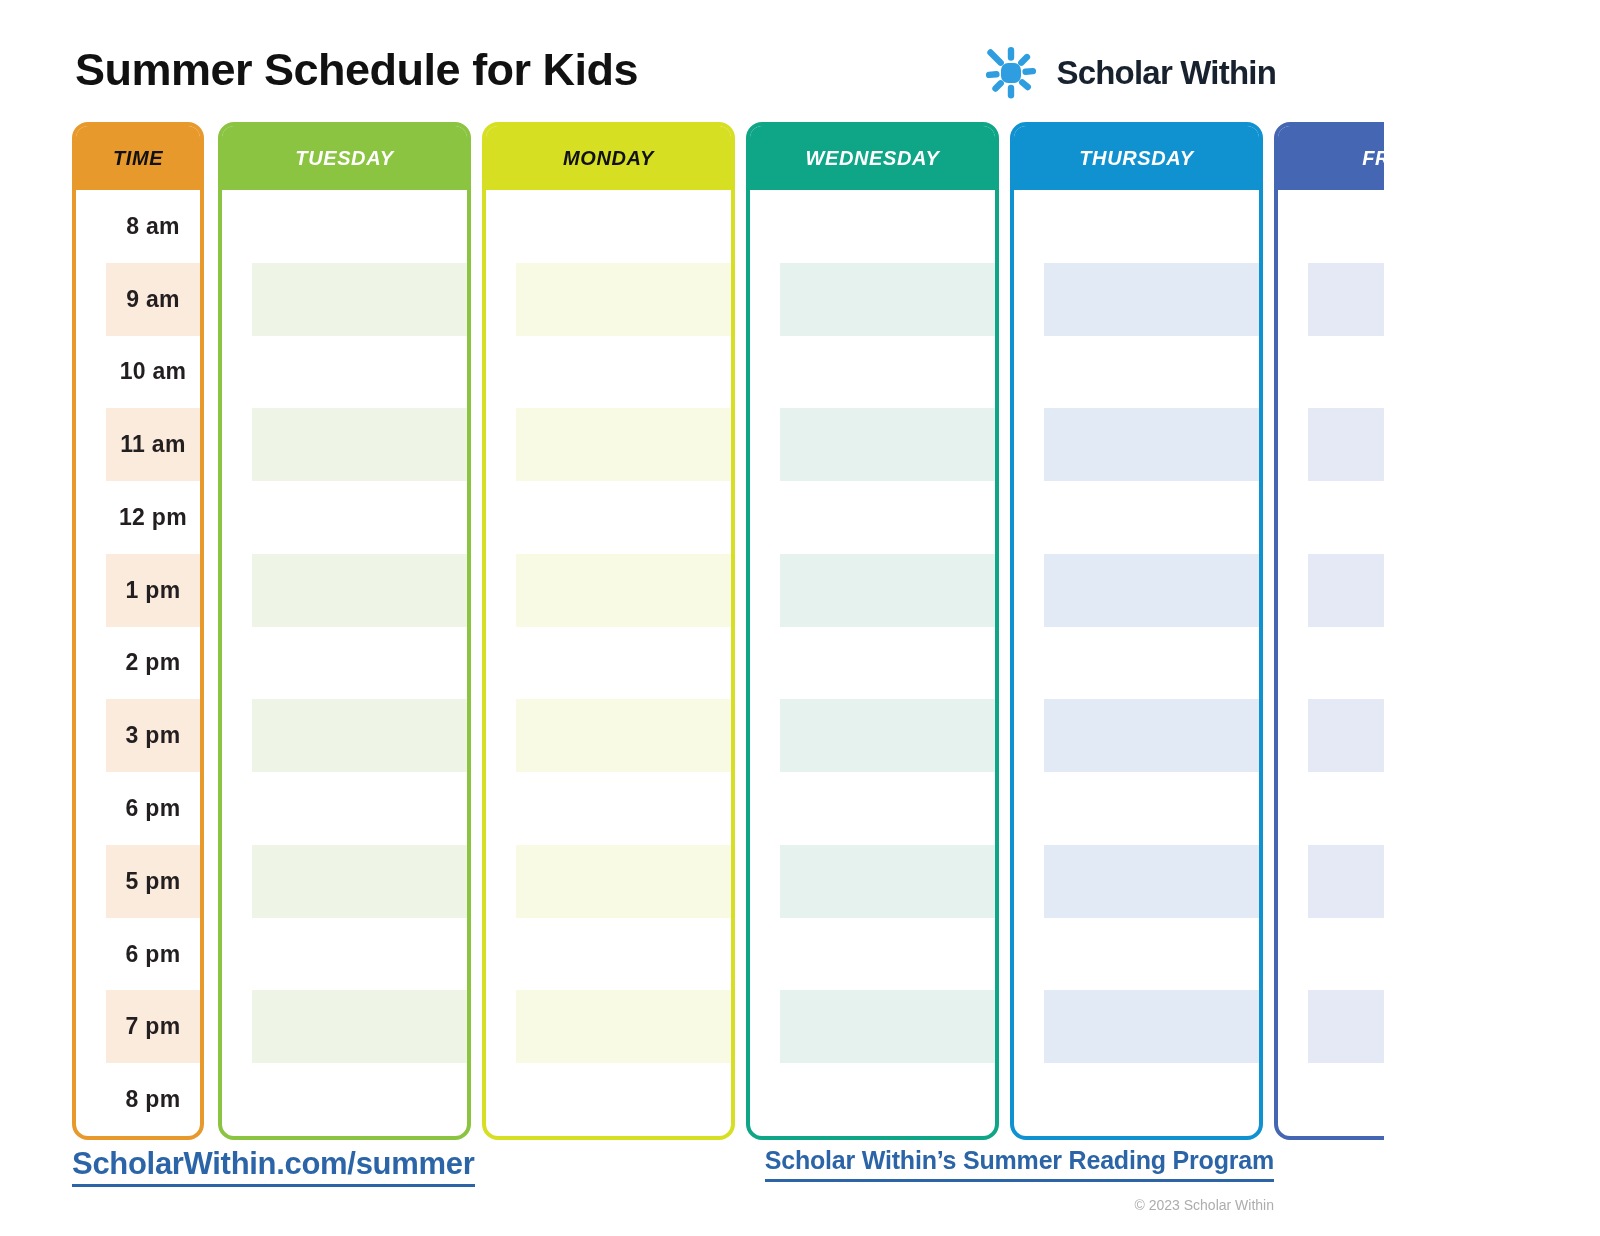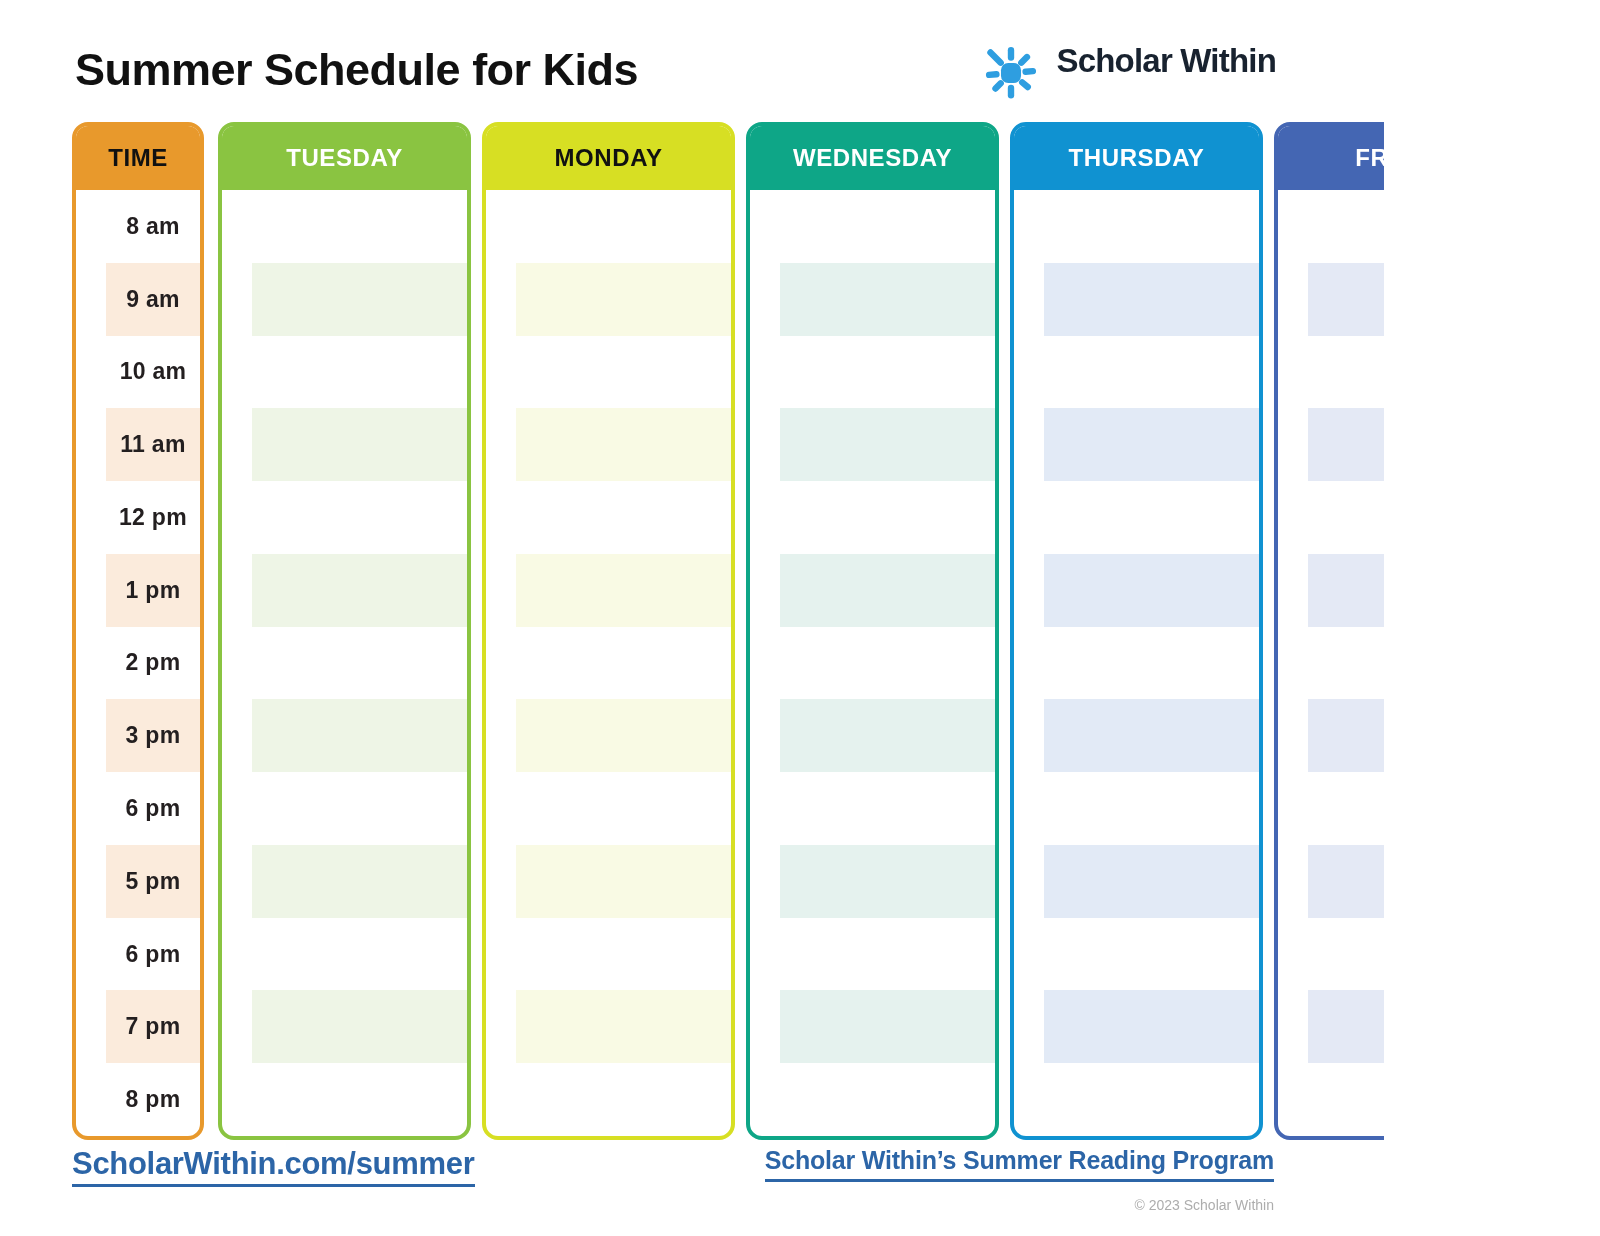--- a/index.html
+++ b/index.html
@@ -4,34 +4,34 @@
 <style>
   html,body{margin:0;padding:0;background:#ffffff;}
   .page{
     position:relative;width:1384px;height:1236px;background:#ffffff;
     font-family:"Liberation Sans",sans-serif;overflow:hidden;
   }
   .title{
     position:absolute;left:75px;top:44px;margin:0;
     font-size:45px;font-weight:800;color:#111111;letter-spacing:-0.5px;
   }
-  .logo{position:absolute;right:108px;top:42px;display:flex;align-items:flex-start;gap:14px;}
+  .logo{position:absolute;right:108px;top:42px;display:flex;align-items:center;gap:14px;}
   .sun{width:62px;height:62px;color:var(--sun,#2E9EE0);}
   .brand-text{font-size:33px;font-weight:800;letter-spacing:-0.8px;color:var(--brand-text,#18222F);}
 
   .schedule{position:absolute;left:72px;top:122px;display:flex;}
   .col{
     width:253px;height:1018px;margin-left:11px;box-sizing:border-box;
     border:4px solid var(--c);border-radius:16px;overflow:hidden;
     display:flex;flex-direction:column;background:#ffffff;
   }
   .time-col{width:132px;margin-left:0;margin-right:3px;}
   .col-header{
     flex:0 0 64px;display:flex;align-items:center;justify-content:center;
-    background:var(--c);font-size:24px;font-weight:bold;letter-spacing:0.6px;
+    background:var(--c);font-size:20px;font-weight:bold;letter-spacing:0.6px;font-style:italic;
   }
   .col-body{flex:1;display:flex;flex-direction:column;padding-left:30px;}
   .row{flex:1;}
   .row.striped{background:var(--stripe);}
   .time-row{
     display:flex;align-items:center;justify-content:center;
     font-size:23px;font-weight:bold;color:#231F20;letter-spacing:0.3px;
   }
 
   .footer-left{

